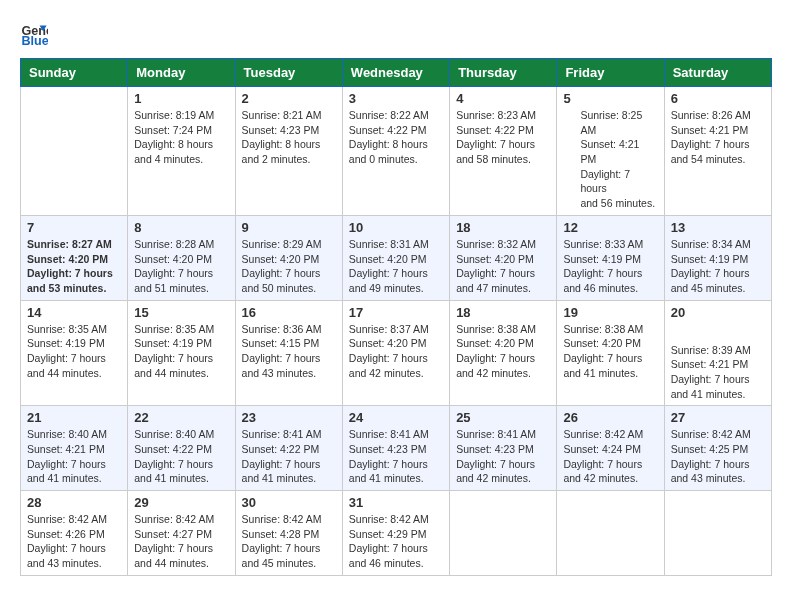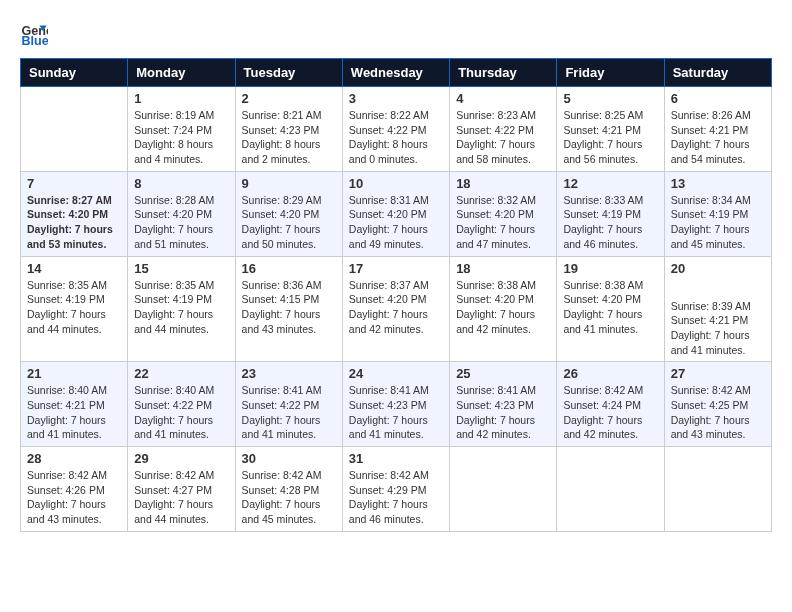--- a/index.html
+++ b/index.html
@@ -36,21 +36,21 @@
     .location {
       font-size: 14px;
       color: #555;
     }
     table {
       width: 100%;
       border-collapse: collapse;
       font-size: 11px;
     }
     thead th {
-      background-color: #0f172a;
+      background-color: #15803d;
       color: #fff;
       padding: 6px 8px;
       text-align: left;
       font-size: 13px;
       font-weight: bold;
       border: 1px solid #1565c0;
     }
     td {
       border: 1px solid #ccc;
       vertical-align: top;
@@ -141,21 +141,21 @@
         </td>
         <td>
           <div class="day-num">4</div>
           <div class="day-info" style="white-space: pre-line;">Sunrise: 8:23 AM
 Sunset: 4:22 PM
 Daylight: 7 hours
 and 58 minutes.</div>
         </td>
         <td>
           <div class="day-num">5</div>
-          <div class="day-info" style="white-space: pre-line;">Sunrise: 8:25 AM
+          <div class="day-info" style="white-space: pre-line; margin-left: 17px;">Sunrise: 8:25 AM
 Sunset: 4:21 PM
 Daylight: 7 hours
 and 56 minutes.</div>
         </td>
         <td>
           <div class="day-num">6</div>
           <div class="day-info" style="white-space: pre-line;">Sunrise: 8:26 AM
 Sunset: 4:21 PM
 Daylight: 7 hours
 and 54 minutes.</div>

